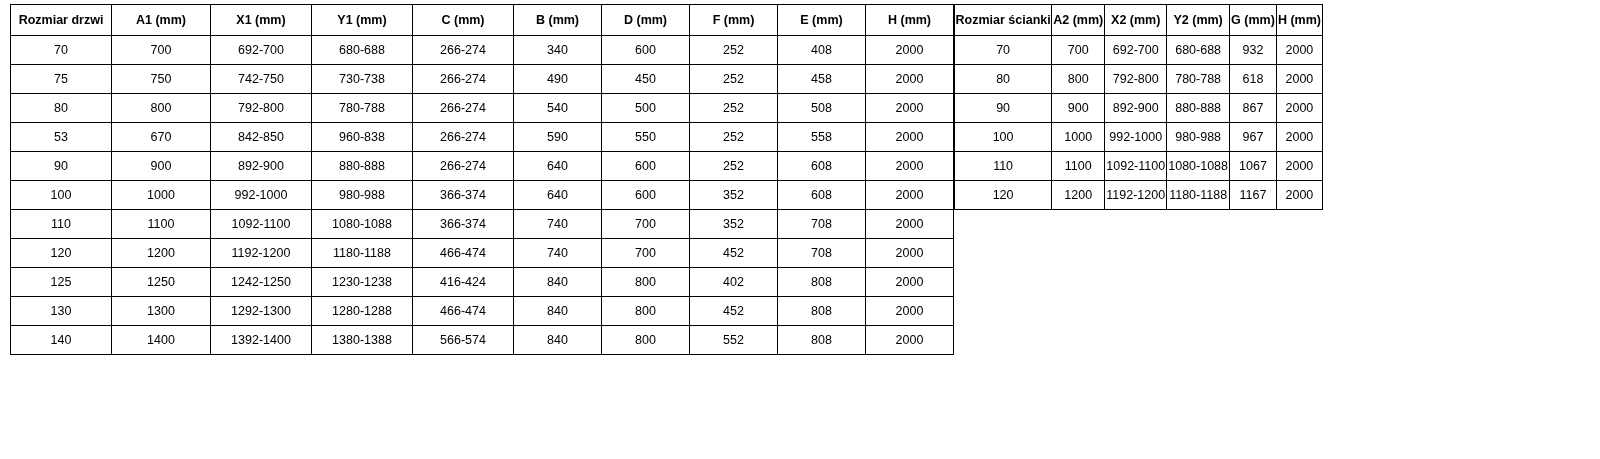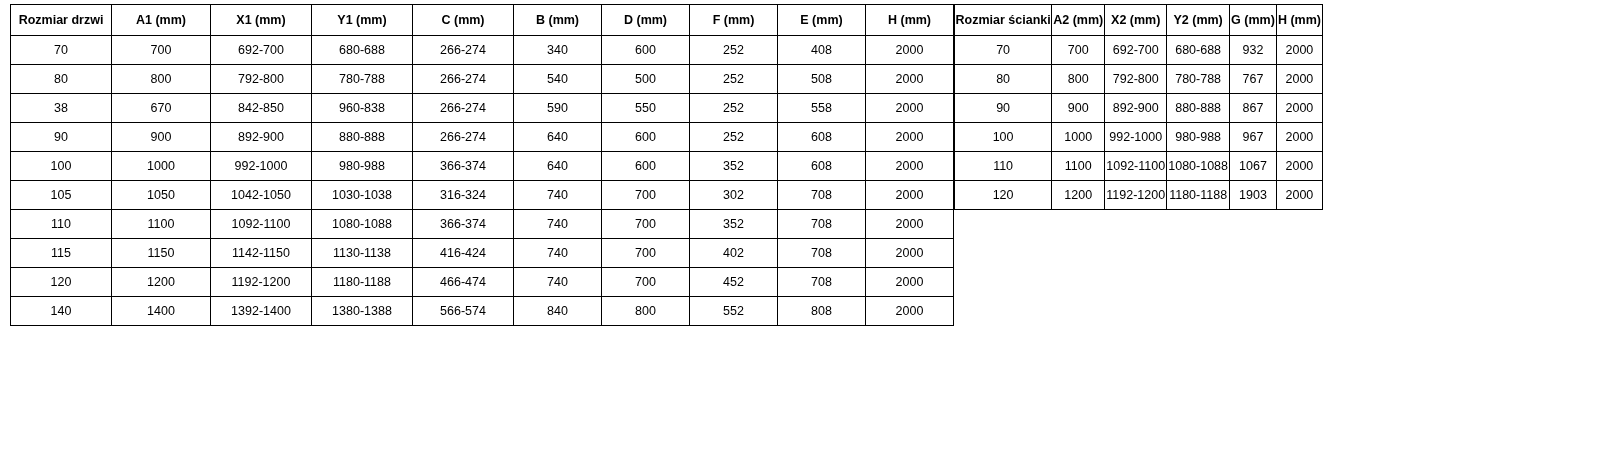--- a/index.html
+++ b/index.html
@@ -107,33 +107,45 @@
             <td>692-700</td>
             <td>680-688</td>
             <td>266-274</td>
             <td>340</td>
             <td>600</td>
             <td>252</td>
             <td>408</td>
             <td>2000</td>
           </tr>
           <tr>
+            <td>75</td>
+            <td>750</td>
+            <td>742-750</td>
+            <td>730-738</td>
+            <td>266-274</td>
+            <td>490</td>
+            <td>450</td>
+            <td>252</td>
+            <td>458</td>
+            <td>2000</td>
+          </tr>
+          <tr>
             <td>80</td>
             <td>800</td>
             <td>792-800</td>
             <td>780-788</td>
             <td>266-274</td>
             <td>540</td>
             <td>500</td>
             <td>252</td>
             <td>508</td>
             <td>2000</td>
           </tr>
           <tr>
-            <td>38</td>
+            <td>53</td>
             <td>670</td>
             <td>842-850</td>
             <td>960-838</td>
             <td>266-274</td>
             <td>590</td>
             <td>550</td>
             <td>252</td>
             <td>558</td>
             <td>2000</td>
           </tr>
@@ -155,65 +167,65 @@
             <td>992-1000</td>
             <td>980-988</td>
             <td>366-374</td>
             <td>640</td>
             <td>600</td>
             <td>352</td>
             <td>608</td>
             <td>2000</td>
           </tr>
           <tr>
-            <td>105</td>
-            <td>1050</td>
-            <td>1042-1050</td>
-            <td>1030-1038</td>
-            <td>316-324</td>
-            <td>740</td>
-            <td>700</td>
-            <td>302</td>
-            <td>708</td>
-            <td>2000</td>
-          </tr>
-          <tr>
             <td>110</td>
             <td>1100</td>
             <td>1092-1100</td>
             <td>1080-1088</td>
             <td>366-374</td>
             <td>740</td>
             <td>700</td>
             <td>352</td>
             <td>708</td>
             <td>2000</td>
           </tr>
           <tr>
-            <td>115</td>
-            <td>1150</td>
-            <td>1142-1150</td>
-            <td>1130-1138</td>
-            <td>416-424</td>
-            <td>740</td>
-            <td>700</td>
-            <td>402</td>
-            <td>708</td>
-            <td>2000</td>
-          </tr>
-          <tr>
             <td>120</td>
             <td>1200</td>
             <td>1192-1200</td>
             <td>1180-1188</td>
             <td>466-474</td>
             <td>740</td>
             <td>700</td>
             <td>452</td>
             <td>708</td>
+            <td>2000</td>
+          </tr>
+          <tr>
+            <td>125</td>
+            <td>1250</td>
+            <td>1242-1250</td>
+            <td>1230-1238</td>
+            <td>416-424</td>
+            <td>840</td>
+            <td>800</td>
+            <td>402</td>
+            <td>808</td>
+            <td>2000</td>
+          </tr>
+          <tr>
+            <td>130</td>
+            <td>1300</td>
+            <td>1292-1300</td>
+            <td>1280-1288</td>
+            <td>466-474</td>
+            <td>840</td>
+            <td>800</td>
+            <td>452</td>
+            <td>808</td>
             <td>2000</td>
           </tr>
           <tr>
             <td>140</td>
             <td>1400</td>
             <td>1392-1400</td>
             <td>1380-1388</td>
             <td>566-574</td>
             <td>840</td>
             <td>800</td>
@@ -252,21 +264,21 @@
             <td>692-700</td>
             <td>680-688</td>
             <td>932</td>
             <td>2000</td>
           </tr>
           <tr>
             <td>80</td>
             <td>800</td>
             <td>792-800</td>
             <td>780-788</td>
-            <td>767</td>
+            <td>618</td>
             <td>2000</td>
           </tr>
           <tr>
             <td>90</td>
             <td>900</td>
             <td>892-900</td>
             <td>880-888</td>
             <td>867</td>
             <td>2000</td>
           </tr>
@@ -284,20 +296,20 @@
             <td>1092-1100</td>
             <td>1080-1088</td>
             <td>1067</td>
             <td>2000</td>
           </tr>
           <tr>
             <td>120</td>
             <td>1200</td>
             <td>1192-1200</td>
             <td>1180-1188</td>
-            <td>1903</td>
+            <td>1167</td>
             <td>2000</td>
           </tr>
         </tbody>
     </table>
   </div>
 
 </div>
 
 </body></html>

